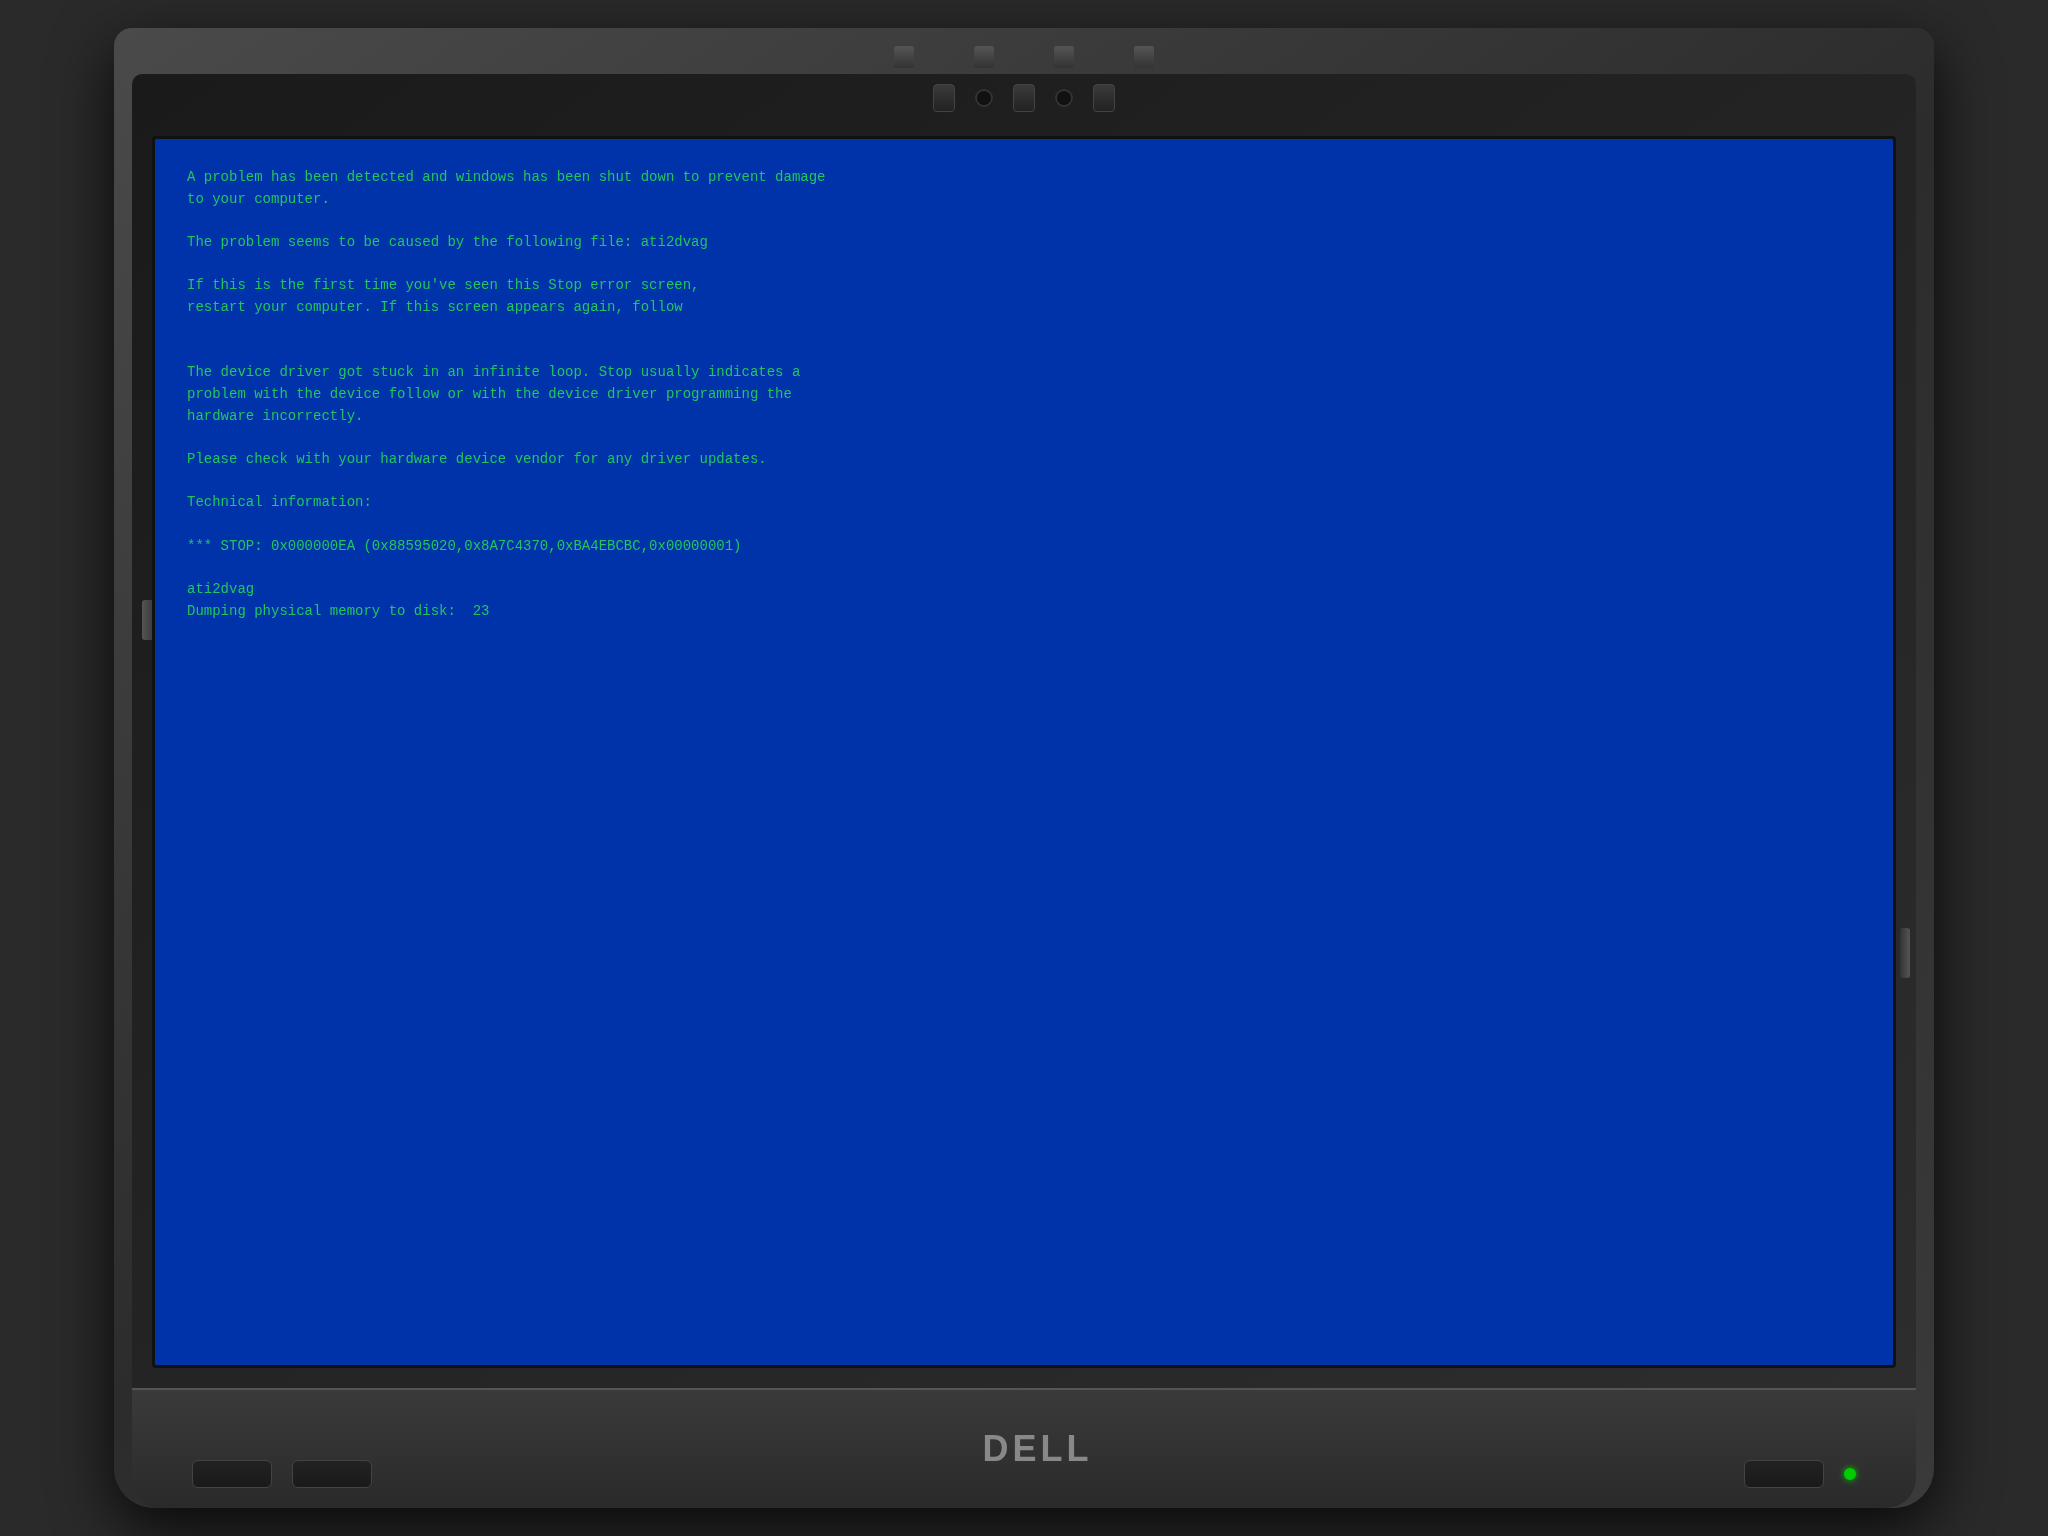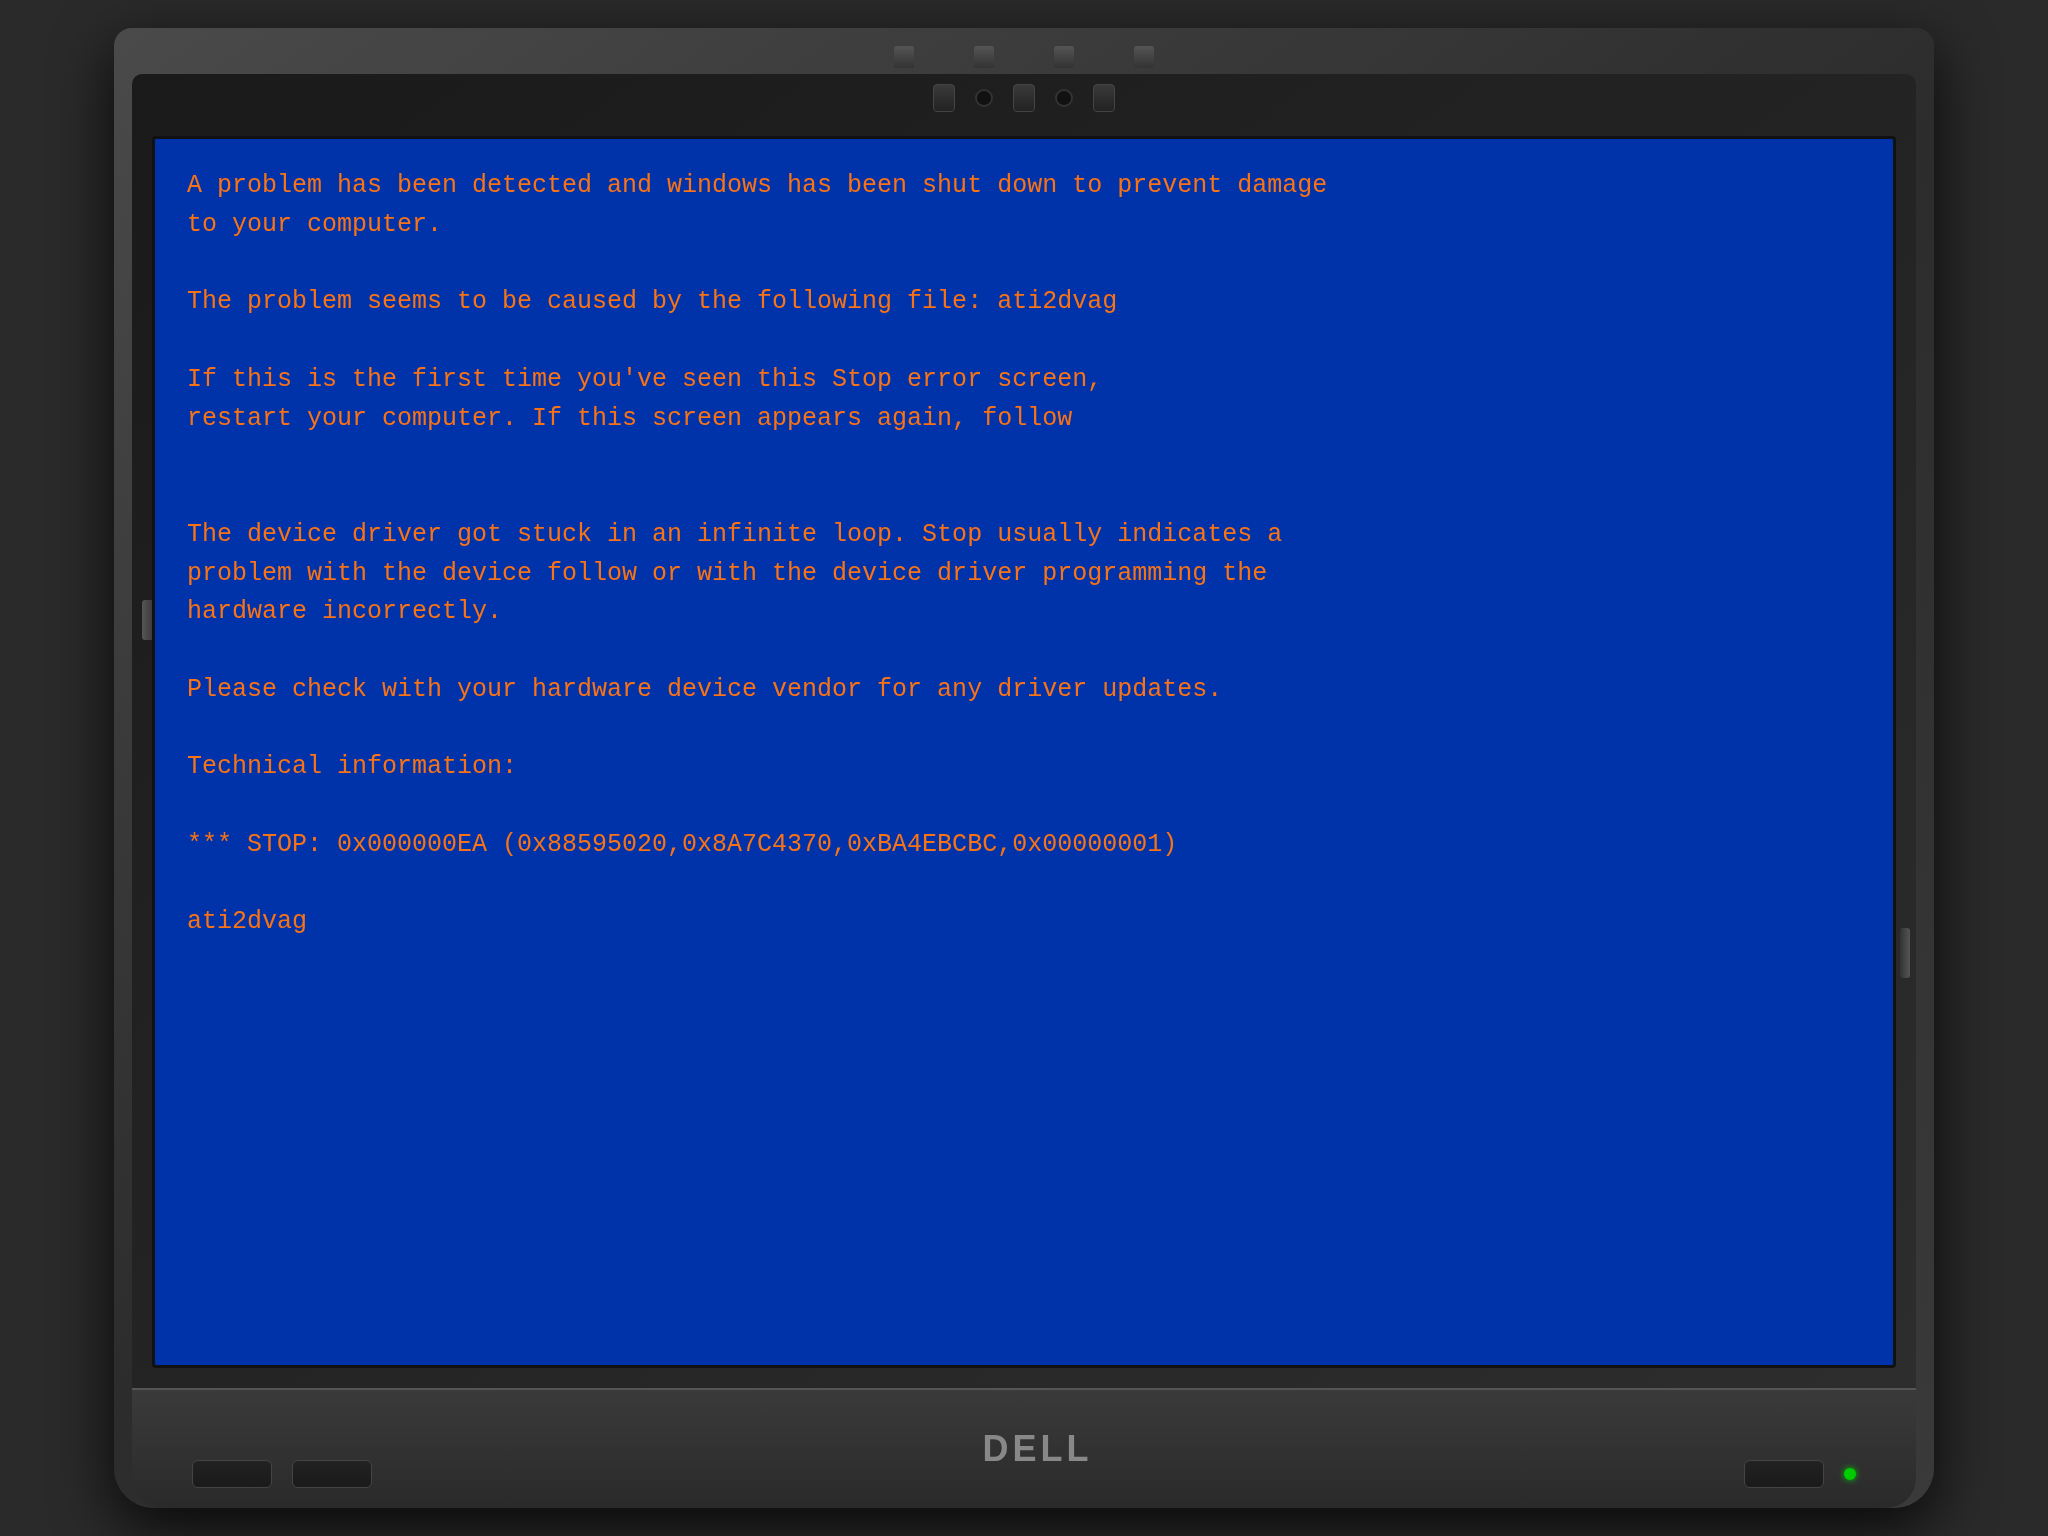--- a/index.html
+++ b/index.html
@@ -66,22 +66,22 @@
       border: 1px solid #444;
     }
 
     .screen-display {
       flex: 1;
       background: #0033aa;
       border: 3px solid #111;
       border-radius: 4px;
       padding: 28px 32px;
       font-family: 'Courier New', Courier, monospace;
-      color: #f97316;
-      font-size: 25px;
+      color: #22c55e;
+      font-size: 14px;
       line-height: 1.55;
       position: relative;
       overflow: hidden;
     }
 
     .bsod-line {
       display: block;
       white-space: pre-wrap;
       word-break: break-word;
     }
@@ -223,20 +223,21 @@
       <span class="bsod-line">problem with the device follow or with the device driver programming the</span>
       <span class="bsod-line">hardware incorrectly.</span>
       <span class="bsod-spacer"></span>
       <span class="bsod-line">Please check with your hardware device vendor for any driver updates.</span>
       <span class="bsod-spacer"></span>
       <span class="bsod-line">Technical information:</span>
       <span class="bsod-spacer"></span>
       <span class="bsod-line">*** STOP: 0x000000EA (0x88595020,0x8A7C4370,0xBA4EBCBC,0x00000001)</span>
       <span class="bsod-spacer"></span>
       <span class="bsod-line">ati2dvag</span>
+      <span class="bsod-line">Dumping physical memory to disk:  23</span>
     </div>
   </div>
 
   <div class="laptop-bottom">
     <div class="bottom-left-foot">
       <div class="foot"></div>
       <div class="foot"></div>
     </div>
     <div class="dell-logo">
       <span>DELL</span>

